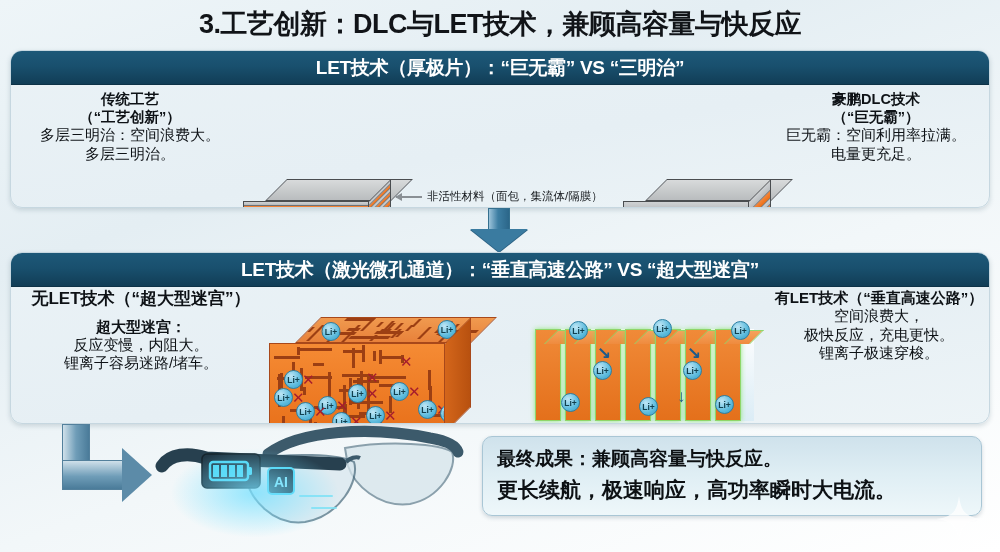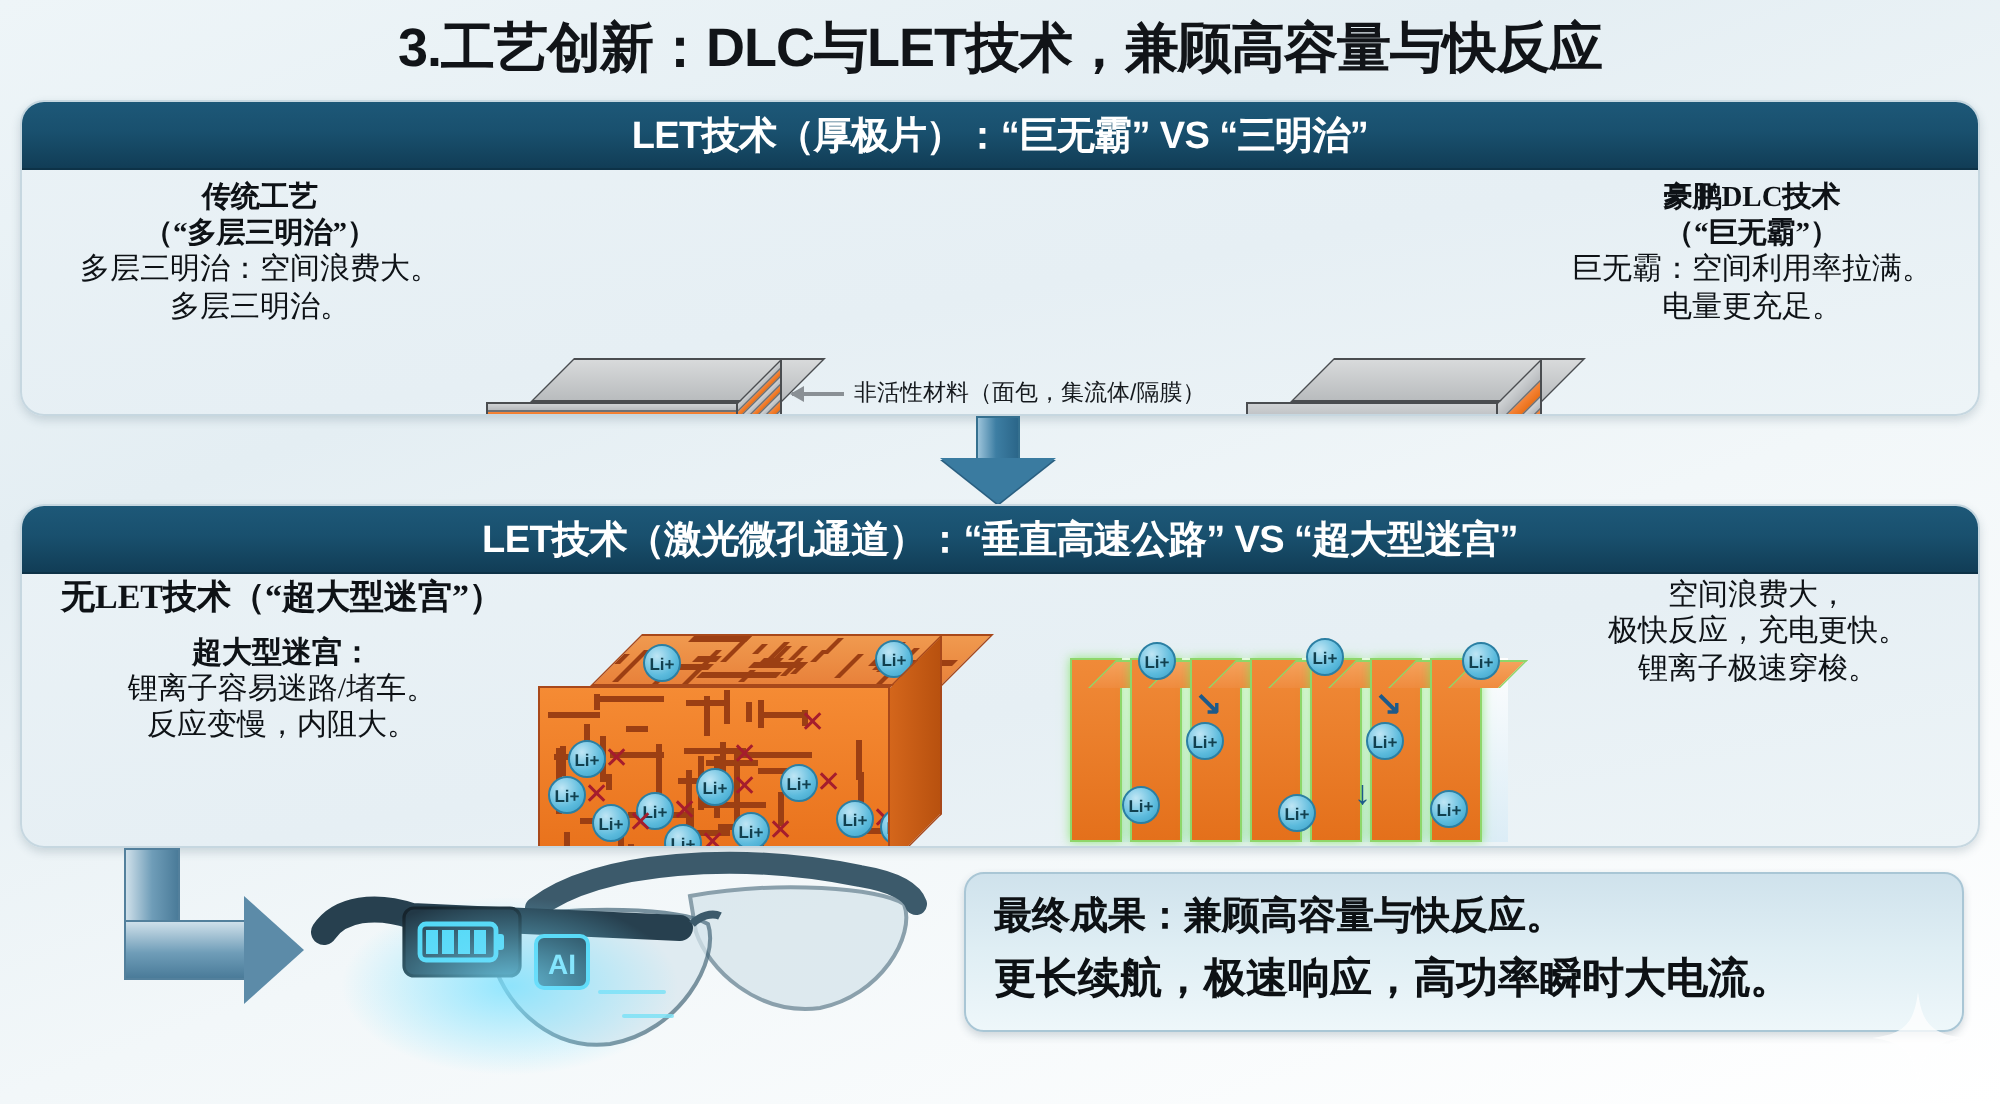--- a/index.html
+++ b/index.html
@@ -38,21 +38,21 @@
     letter-spacing: -0.3px;
     white-space: nowrap;
     border-bottom: 1px solid #0d3247;
   }
   #panel-dlc  { left: 10px; top: 50px;  width: 980px; height: 158px; }
   #panel-let  { left: 10px; top: 252px; width: 980px; height: 172px; }
 
   .panel-body { position: relative; width: 100%; height: calc(100% - 34px); }
 
   
-  .txtblock { position: absolute; text-align: center; color: #0e1216; line-height: 1.22; font-family: Liberation Serif, serif; }
+  .txtblock { position: absolute; text-align: center; color: #0e1216; line-height: 1.22; }
   .txtblock .hd { font-weight: bold; font-size: 14.5px; display: block; }
   .txtblock .ln { font-size: 15px; display: block; }
 
   #dlc-left-text  { left: 8px;  top: 6px; width: 222px; }
   #dlc-right-text { left: 750px; top: 6px; width: 230px; }
   #let-left-text  { left: 4px;  top: 2px; width: 252px; }
   #let-right-text { left: 748px; top: 2px; width: 240px; }
   #let-left-text .hd2, #let-right-text .hd2 { font-weight:bold; font-size:15px; display:block; }
 
   
@@ -204,21 +204,21 @@
 <body>
 
 <div id="slide-title">3.工艺创新：DLC与LET技术，兼顾高容量与快反应</div>
 
 <div class="panel" id="panel-dlc">
   <div class="panel-header">LET技术（厚极片）：“巨无霸” VS “三明治”</div>
   <div class="panel-body">
 
     <div class="txtblock" id="dlc-left-text">
       <span class="hd">传统工艺</span>
-      <span class="hd">（“多层三明治”）</span>
+      <span class="hd">（“工艺创新”）</span>
       <span class="ln">多层三明治：空间浪费大。</span>
       <span class="ln">多层三明治。</span>
     </div>
 
     <div id="stack-traditional">
       <div class="blk-top"></div>
       <div class="blk-front" id="stack-front">
           <div class="lay-g" style="height: 3.92727px;"></div>
           <div class="lay-o" style="height: 4.25455px;"></div>
         </div>
@@ -266,22 +266,22 @@
 </div>
 
 <div class="panel" id="panel-let">
   <div class="panel-header">LET技术（激光微孔通道）：“垂直高速公路” VS “超大型迷宫”</div>
   <div class="panel-body">
 
     <div class="txtblock" id="let-left-text">
       <span class="hd" style="font-size:17px">无LET技术（“超大型迷宫”）</span>
       <span style="display:block;height:8px"></span>
       <span class="hd2">超大型迷宫：</span>
+      <span class="ln">反应变慢，内阻大。</span>
       <span class="ln">锂离子容易迷路/堵车。</span>
-      <span class="ln">反应变慢，内阻大。</span>
     </div>
 
     <div id="maze-block">
       <div class="mz-top" id="maze-top">
           <div class="mz-line" style="left: 29px; top: 13px; width: 2.5px; height: 13px;"></div>
           <div class="mz-line" style="left: 48px; top: 18px; width: 16px; height: 2.5px;"></div>
           <div class="mz-line" style="left: 132px; top: 3px; width: 2.5px; height: 10px;"></div>
           <div class="mz-line" style="left: 143px; top: 11px; width: 2.5px; height: 6px;"></div>
           <div class="mz-line" style="left: 77px; top: 5px; width: 2.5px; height: 11px;"></div>
           <div class="mz-line" style="left: 52px; top: 0px; width: 2.5px; height: 13px;"></div>
@@ -428,20 +428,21 @@
         <div class="li-ion" style="left: 148px; top: 46px; z-index: 50;">Li+</div>
         <div class="li-ion" style="left: 26px; top: 78px; z-index: 50;">Li+</div>
         <div class="li-ion" style="left: 104px; top: 82px; z-index: 50;">Li+</div>
         <div class="li-ion" style="left: 180px; top: 80px; z-index: 50;">Li+</div>
         <div class="flow-arrow" style="left: 62px; top: 28px; z-index: 55;">↘</div>
         <div class="flow-arrow" style="left: 152px; top: 28px; z-index: 55;">↘</div>
         <div class="flow-arrow" style="left: 142px; top: 72px; z-index: 55;">↓</div>
       </div>
 
     <div class="txtblock" id="let-right-text">
+      <span class="hd" style="font-size:15px">有LET技术（“垂直高速公路”）</span>
       <span class="ln">空间浪费大，</span>
       <span class="ln">极快反应，充电更快。</span>
       <span class="ln">锂离子极速穿梭。</span>
     </div>
   </div>
 </div>
 
 <div id="arrow-elbow">
   <div class="vbar"></div>
   <div class="hbar"></div>

